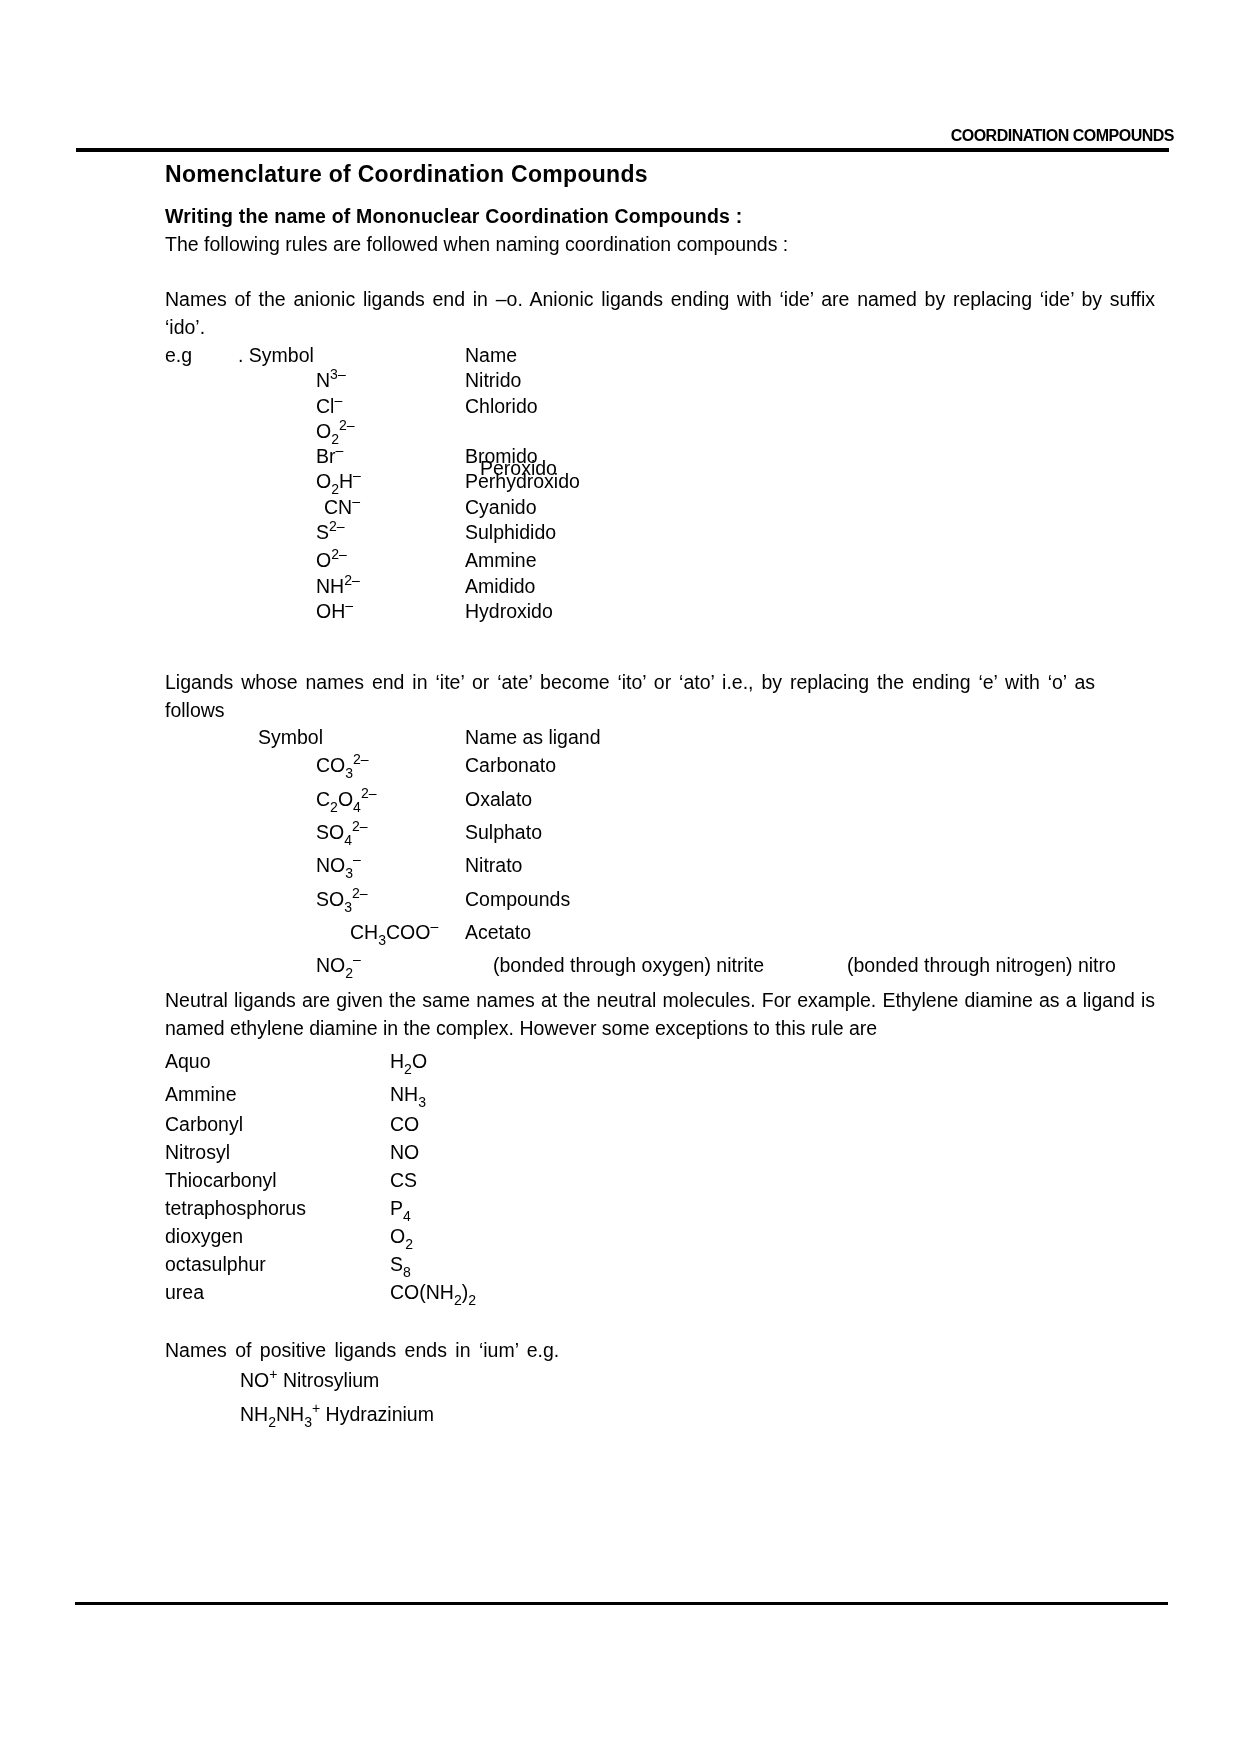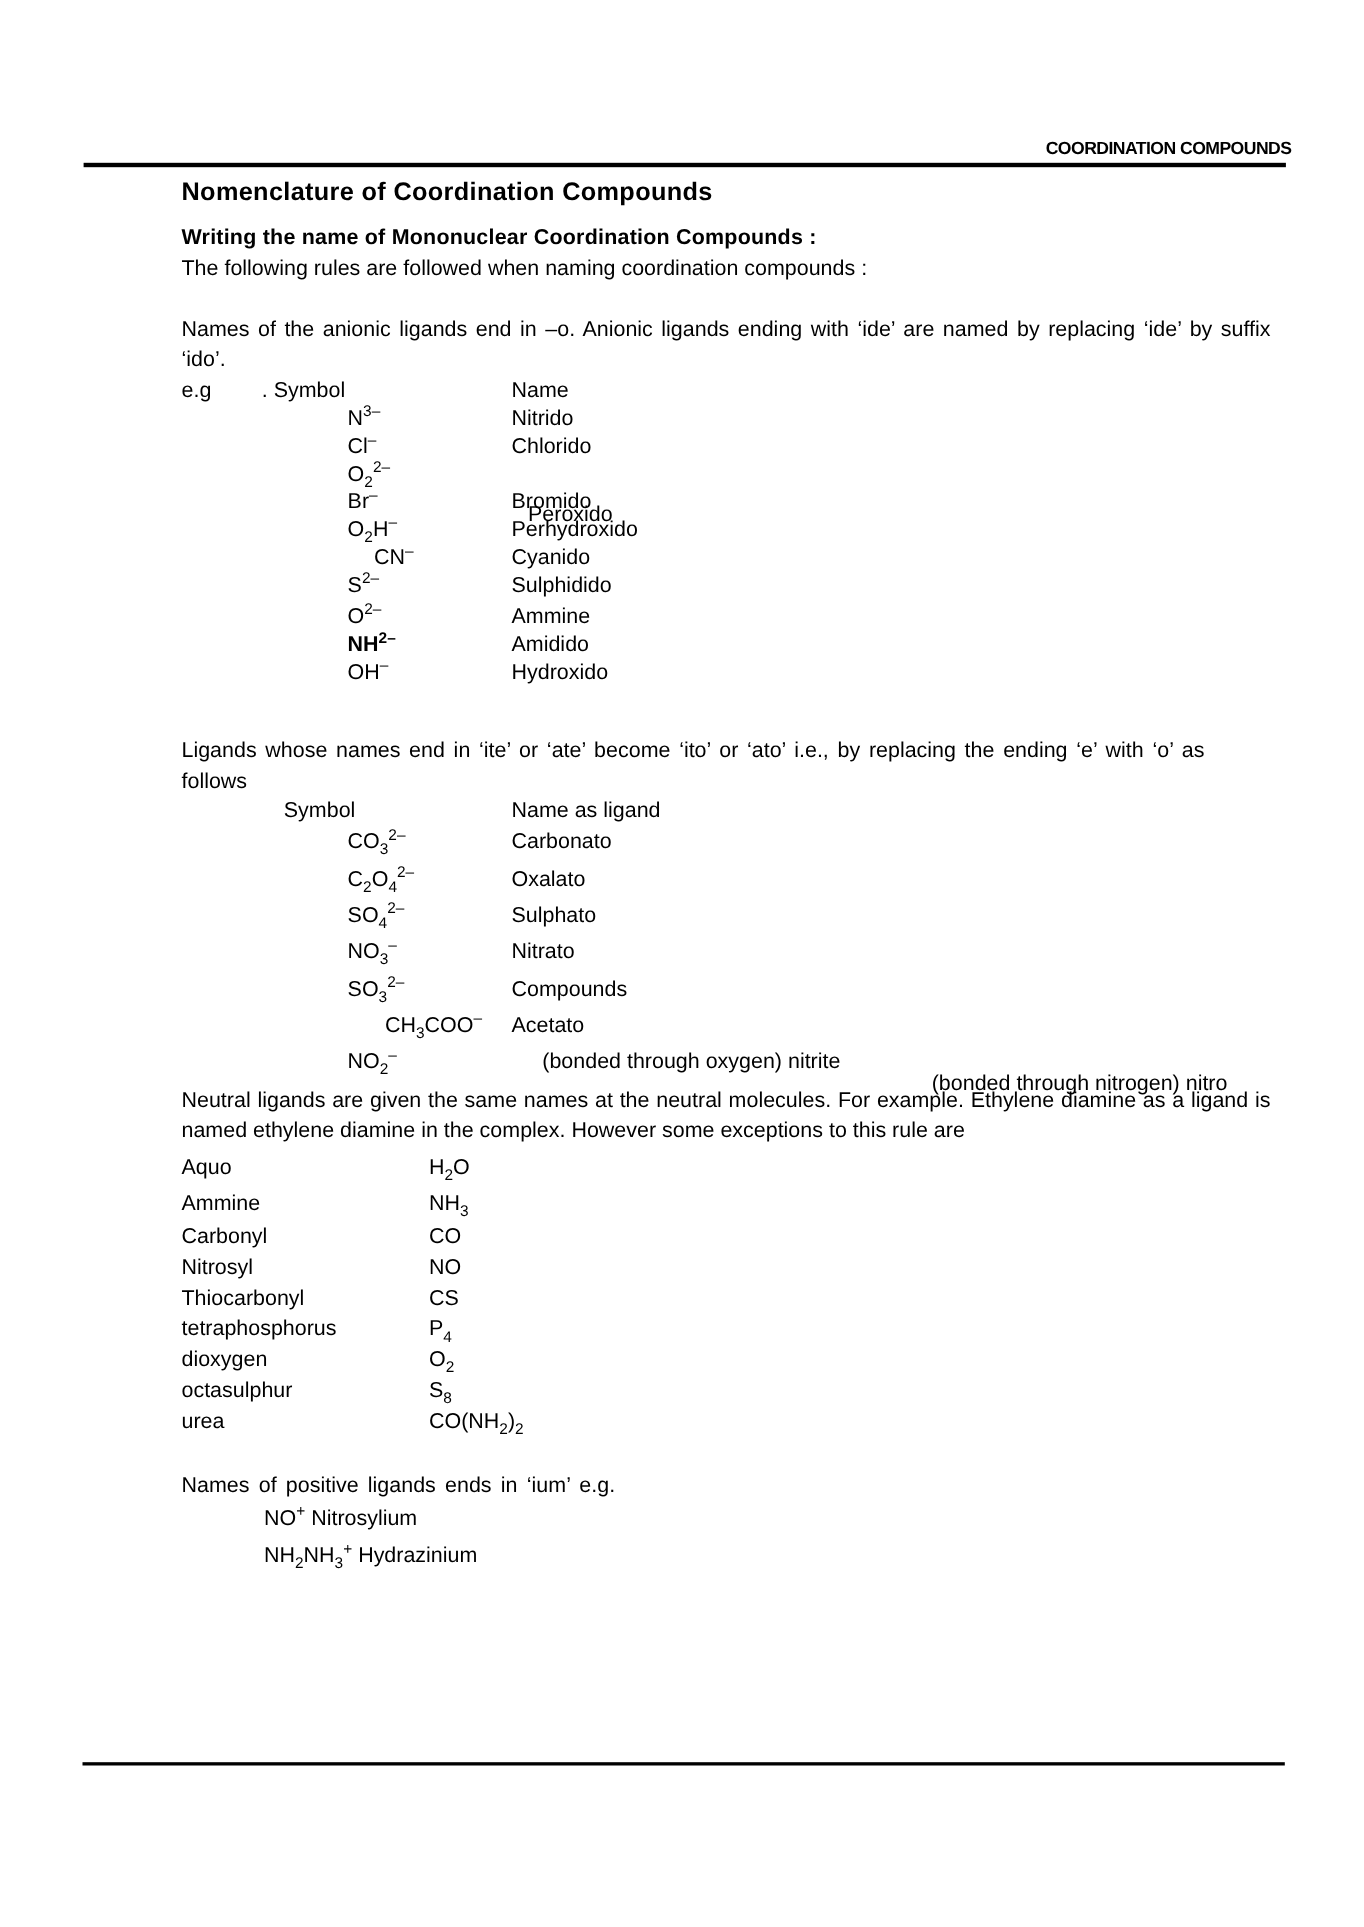--- a/index.html
+++ b/index.html
@@ -53,33 +53,33 @@
     </div>
     <div>
       <div class="abs tx" style="left: 316px; top: 445px;">Br<sup>–</sup></div>
       <div class="abs tx col-name" style="top: 445px;">Bromido</div>
     </div>
     <div>
       <div class="abs tx" style="left: 316px; top: 470px;">O<sub>2</sub>H<sup>–</sup></div>
       <div class="abs tx col-name" style="top: 470px;">Perhydroxido</div>
     </div>
     <div>
-      <div class="abs tx" style="left: 324px; top: 496px; margin-left: 16px;">CN<sup>–</sup></div>
+      <div class="abs tx" style="left: 324px; top: 496px;">CN<sup>–</sup></div>
       <div class="abs tx col-name" style="top: 496px;">Cyanido</div>
     </div>
     <div>
       <div class="abs tx" style="left: 316px; top: 521px;">S<sup>2–</sup></div>
       <div class="abs tx col-name" style="top: 521px;">Sulphidido</div>
     </div>
     <div>
       <div class="abs tx" style="left: 316px; top: 549px;">O<sup>2–</sup></div>
       <div class="abs tx col-name" style="top: 549px;">Ammine</div>
     </div>
     <div>
-      <div class="abs tx" style="left: 316px; top: 575px; font-weight: bold;">NH<sup>2–</sup></div>
+      <div class="abs tx" style="left: 316px; top: 575px;">NH<sup>2–</sup></div>
       <div class="abs tx col-name" style="top: 575px;">Amidido</div>
     </div>
     <div>
       <div class="abs tx" style="left: 316px; top: 600px;">OH<sup>–</sup></div>
       <div class="abs tx col-name" style="top: 600px;">Hydroxido</div>
     </div>
   </div>
 
 <div class="abs para para-wide" style="top:668px; width:930px;">Ligands whose names end in ‘ite’ or ‘ate’ become ‘ito’ or ‘ato’ i.e., by replacing the ending ‘e’ with ‘o’ as follows</div>
 <div class="abs tx" style="left:258px; top:726px;">Symbol</div>
@@ -105,21 +105,21 @@
       <div class="abs tx" style="left: 316px; top: 888px;">SO<sub>3</sub><sup>2–</sup></div>
       <div class="abs tx col-name" style="top: 888px;">Compounds</div>
     </div>
     <div>
       <div class="abs tx" style="left: 316px; top: 921px; margin-left: 34px;">CH<sub>3</sub>COO<sup>–</sup></div>
       <div class="abs tx col-name" style="top: 921px;">Acetato</div>
     </div>
     <div>
       <div class="abs tx" style="left: 316px; top: 954px;">NO<sub>2</sub><sup>–</sup></div>
       <div class="abs tx col-name" style="top: 954px; margin-left: 28px;">(bonded through oxygen) nitrite</div>
-      <div class="abs tx" style="left: 847px; top: 954px; margin-top: 20px;">(bonded through nitrogen) nitro</div>
+      <div class="abs tx" style="left: 847px; top: 954px;">(bonded through nitrogen) nitro</div>
     </div>
   </div>
 
 <div class="abs para para-wide" style="top:986px;">Neutral ligands are given the same names at the neutral molecules. For example. Ethylene diamine as a ligand is named ethylene diamine in the complex. However some exceptions to this rule are</div>
 <div id="neutral-rows">
     <div>
       <div class="abs tx" style="left: 165px; top: 1050px;">Aquo</div>
       <div class="abs tx" style="left: 390px; top: 1050px;">H<sub>2</sub>O</div>
     </div>
     <div>

